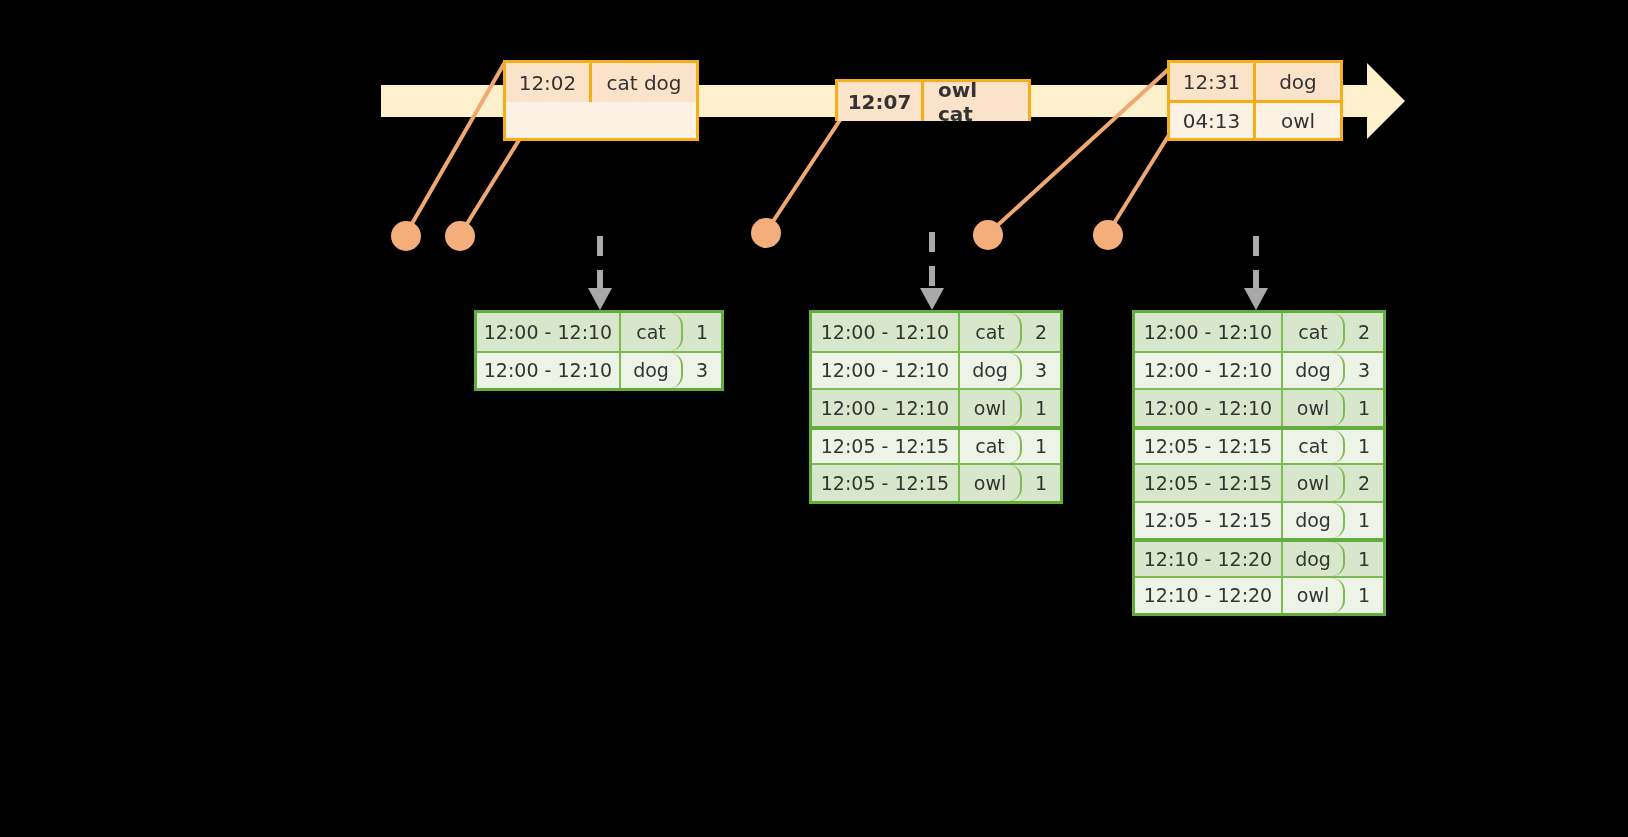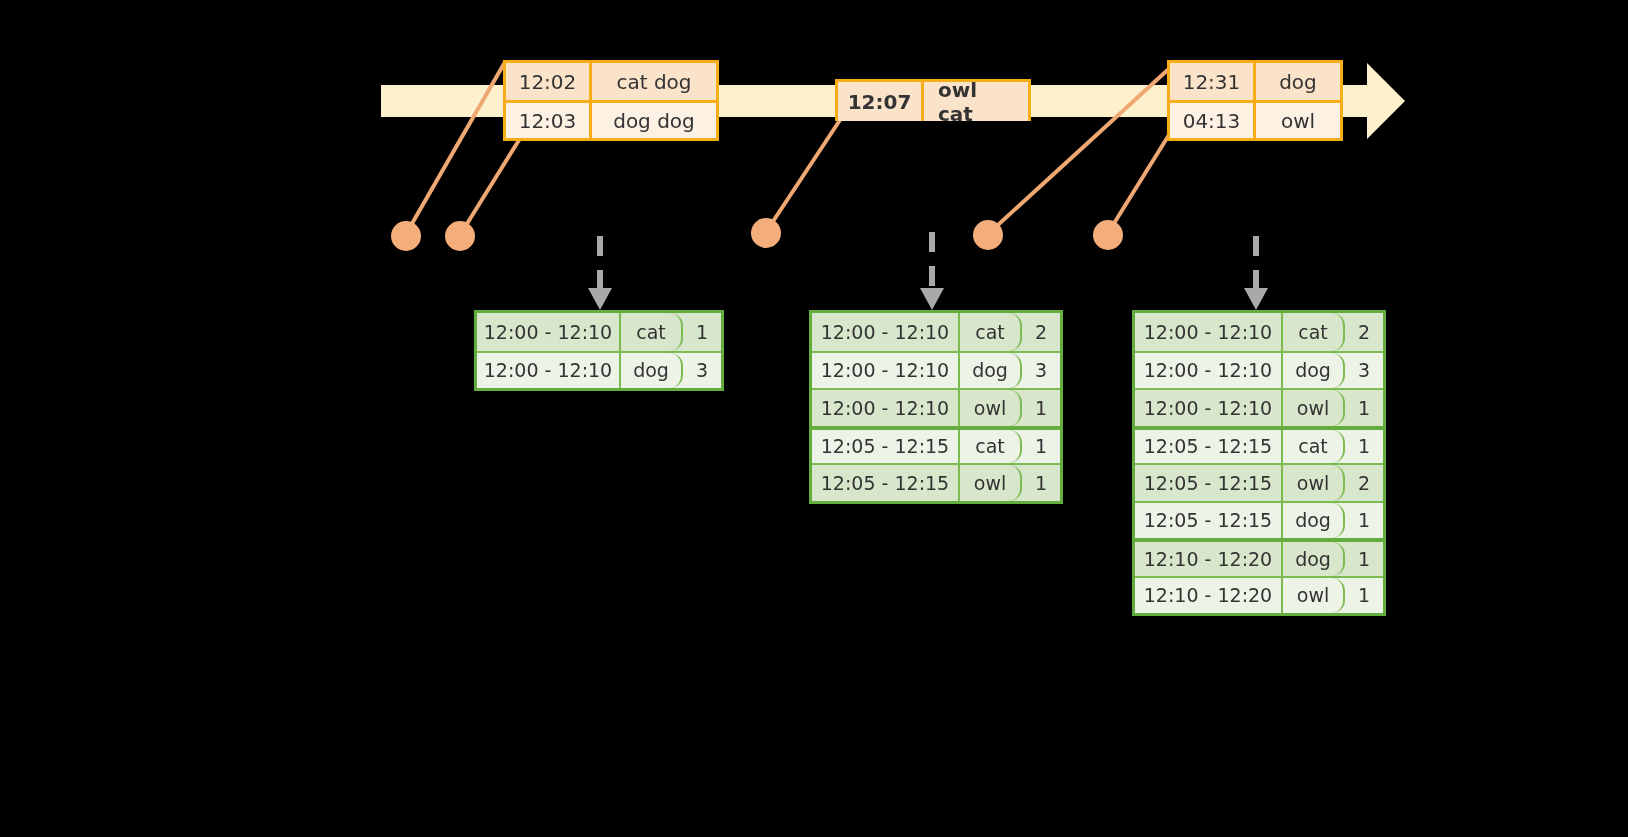--- a/index.html
+++ b/index.html
@@ -174,28 +174,24 @@
         <line x1="932" y1="232" x2="932" y2="292" stroke-dasharray="20 14"></line>
         <path d="M 920 288 L 944 288 L 932 310 Z" stroke="none"></path>
       </g>
       <g>
         <line x1="1256" y1="236" x2="1256" y2="292" stroke-dasharray="20 14"></line>
         <path d="M 1244 288 L 1268 288 L 1256 310 Z" stroke="none"></path>
       </g>
     </g>
   </svg>
 
-  <div class="event-box" style="left:503px; top:60px; width:216px; height:81px;">
+  <div class="event-box" style="left:503px; top:60px; width:196px; height:81px;">
     <div class="event-row alt">
       <div class="event-time">12:02</div>
       <div class="event-words">cat dog</div>
-    </div>
-    <div class="event-row">
-      <div class="event-time">12:03</div>
-      <div class="event-words">dog dog</div>
     </div>
   </div>
 
   <div class="event-box" style="left:835px; top:79px; width:196px; height:42px;font-weight:bold;">
     <div class="event-row alt">
       <div class="event-time">12:07</div>
       <div class="event-words">owl cat</div>
     </div>
   </div>
 

